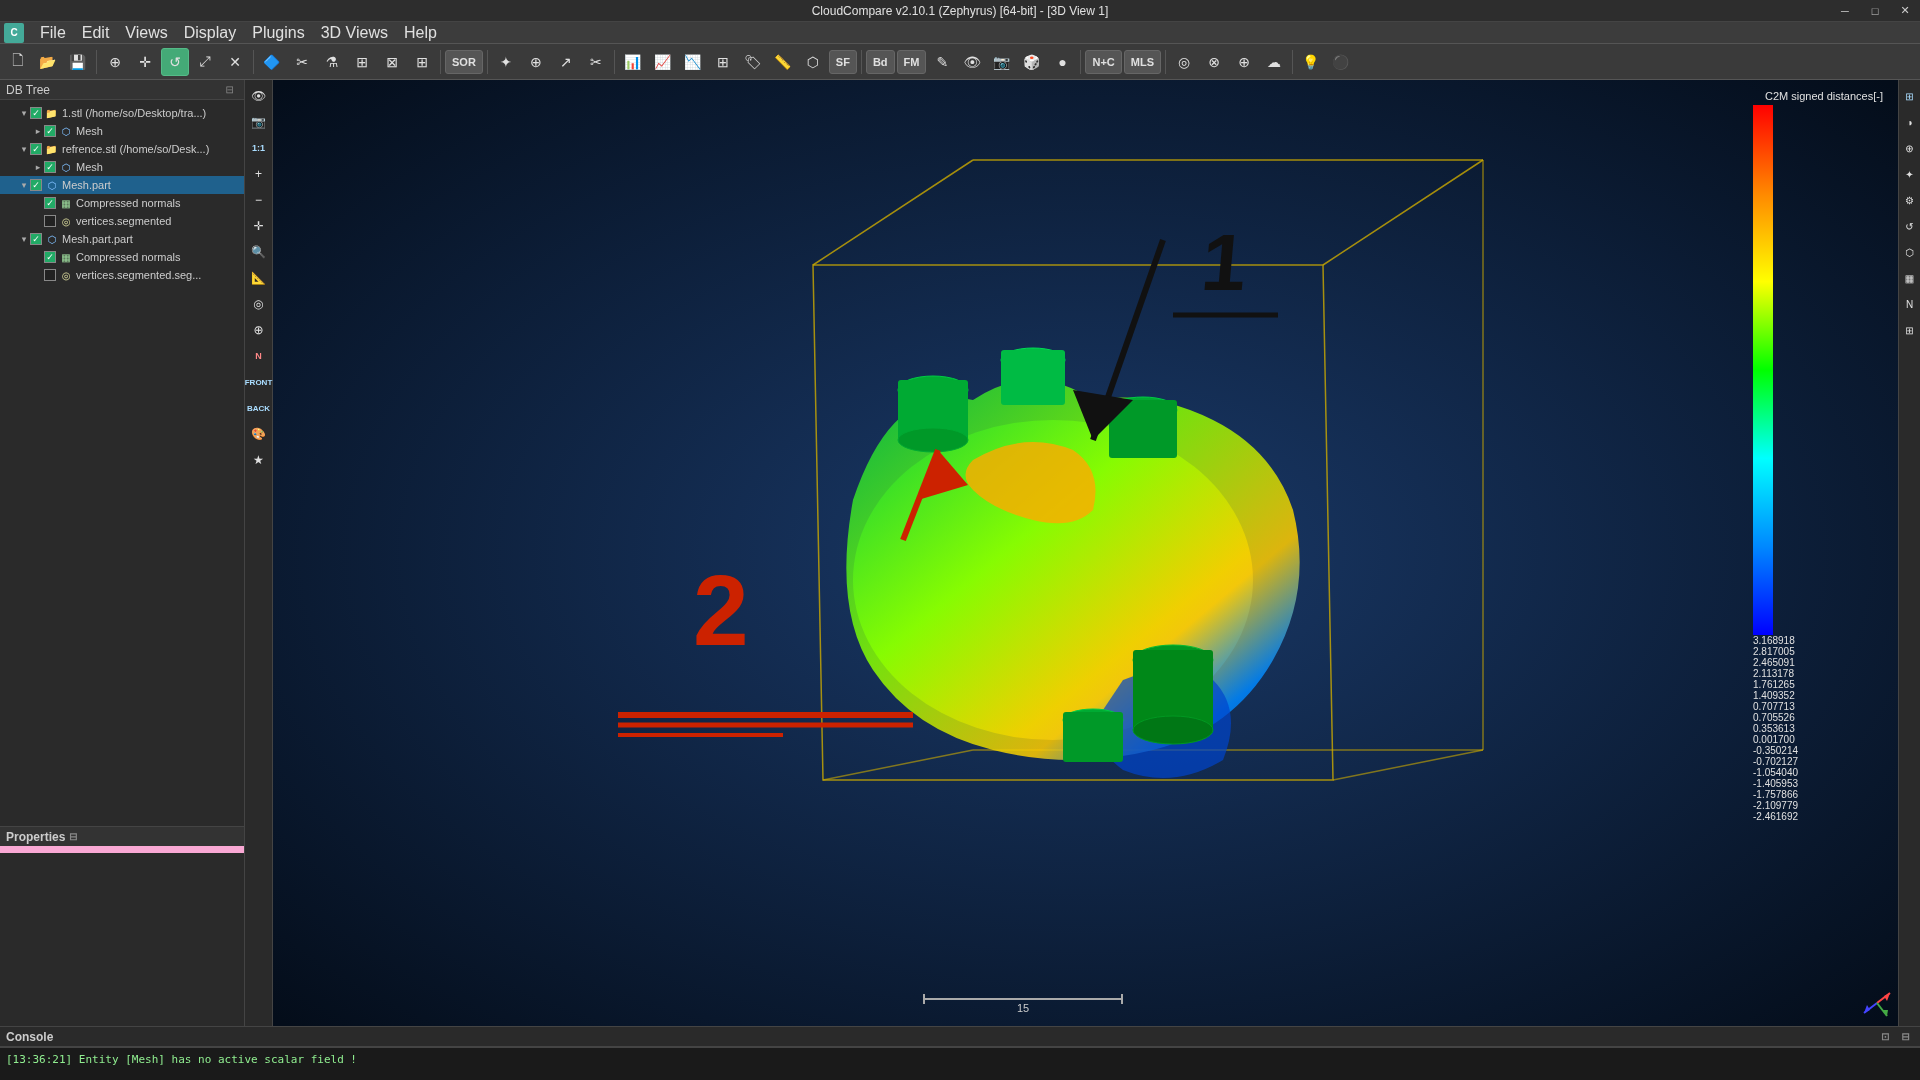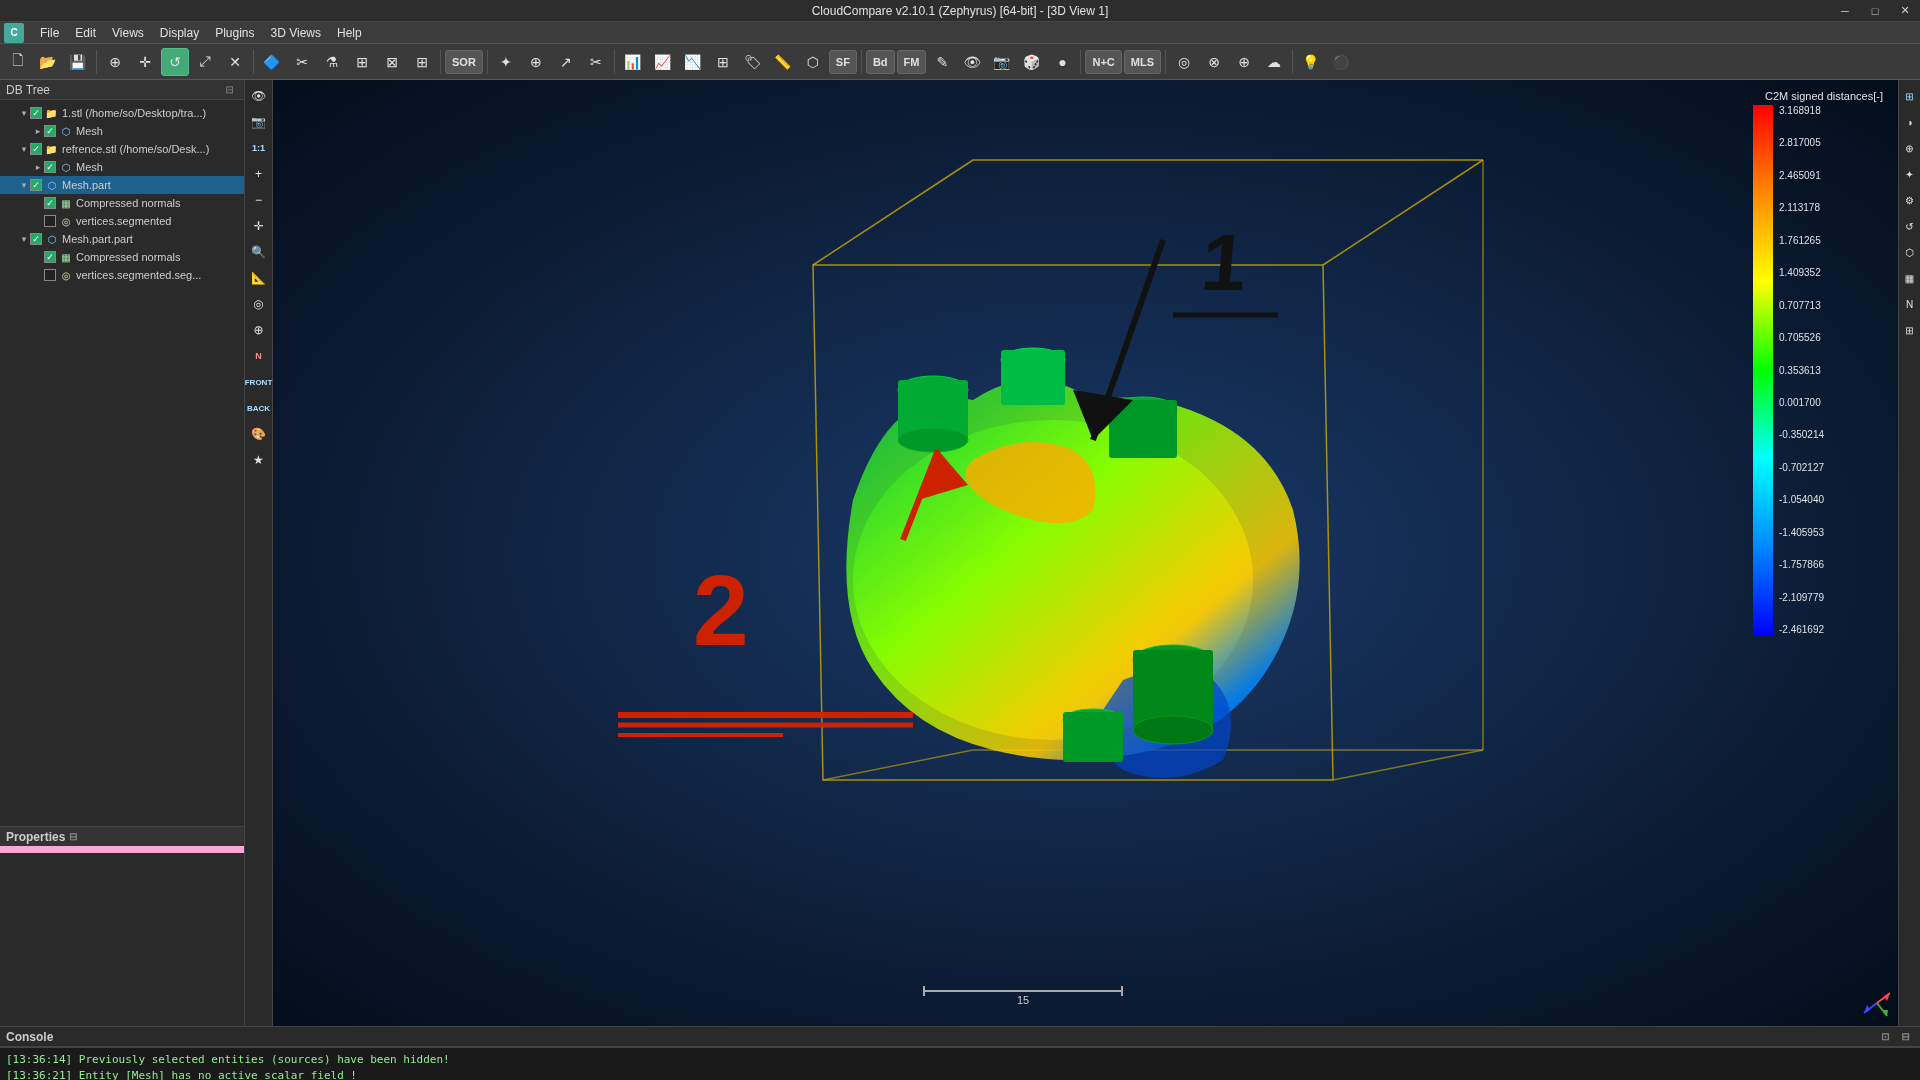--- a/index.html
+++ b/index.html
@@ -52,21 +52,21 @@
       display: flex;
       align-items: center;
       justify-content: center;
       font-size: 10px;
       font-weight: bold;
       color: white;
     }
     .menu-item {
       padding: 2px 8px;
       cursor: pointer;
-      font-size: 12px;
+      font-size: 16px;
       color: #e0e0e0;
       border-radius: 2px;
     }
 
     
     #toolbar {
       height: 36px;
       background: #3a3a3a;
       display: flex;
       align-items: center;
@@ -247,21 +247,22 @@
       width: 130px;
     }
     #colorbar-title {
       text-align: right;
       font-size: 11px;
       color: #e0e0e0;
       margin-bottom: 3px;
     }
     #colorbar-content {
       display: flex;
-      gap: 6px;
+      gap: 0;
+      flex-direction: column;
     }
     #colorbar-gradient {
       width: 20px;
       height: 530px;
       background: linear-gradient(to bottom, #ff0000, #ff8800, #ffff00, #00ff00, #00ffff, #0088ff, #0000ff);
     }
     #colorbar-labels {
       display: flex;
       flex-direction: column;
       justify-content: space-between;
@@ -304,21 +305,21 @@
     .console-line {
       font-size: 11px;
       color: #90ee90;
       line-height: 16px;
       font-family: monospace;
     }
 
     
     #scale-bar {
       position: absolute;
-      bottom: 20px;
+      bottom: 12px;
       left: 40%;
       display: flex;
       flex-direction: column;
       align-items: center;
     }
     #scale-line {
       width: 200px;
       height: 2px;
       background: #aaa;
       position: relative;
@@ -693,16 +694,15 @@
 
 <div id="console-header">
   <span>Console</span>
   <div style="display:flex;gap:4px;">
     <span class="panel-close">⊡</span>
     <span class="panel-close">⊟</span>
   </div>
 </div>
 
 <div id="console">
-  <div class="console-line">[13:36:14] Previously selected entities (sources) have been hidden!</div>
   <div class="console-line">[13:36:21] Entity [Mesh] has no active scalar field !</div>
 
 </div>
 
 </body></html>

